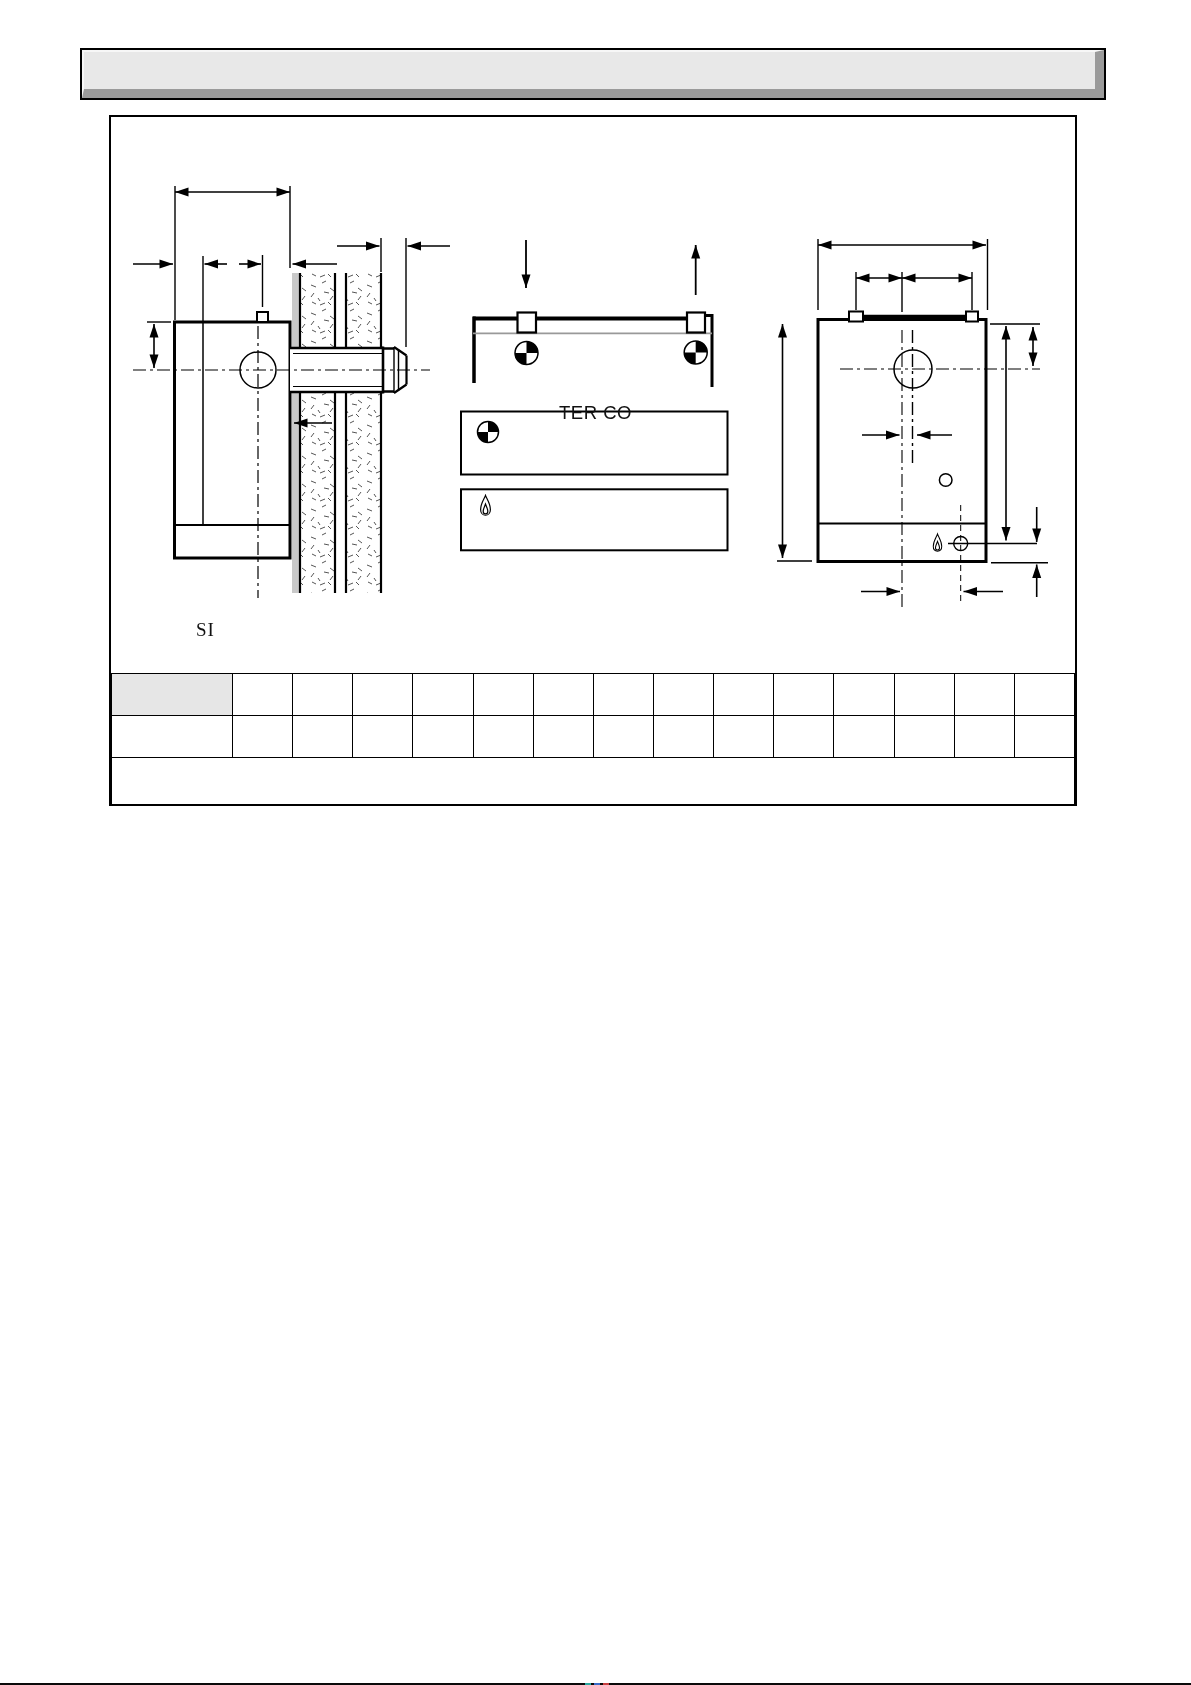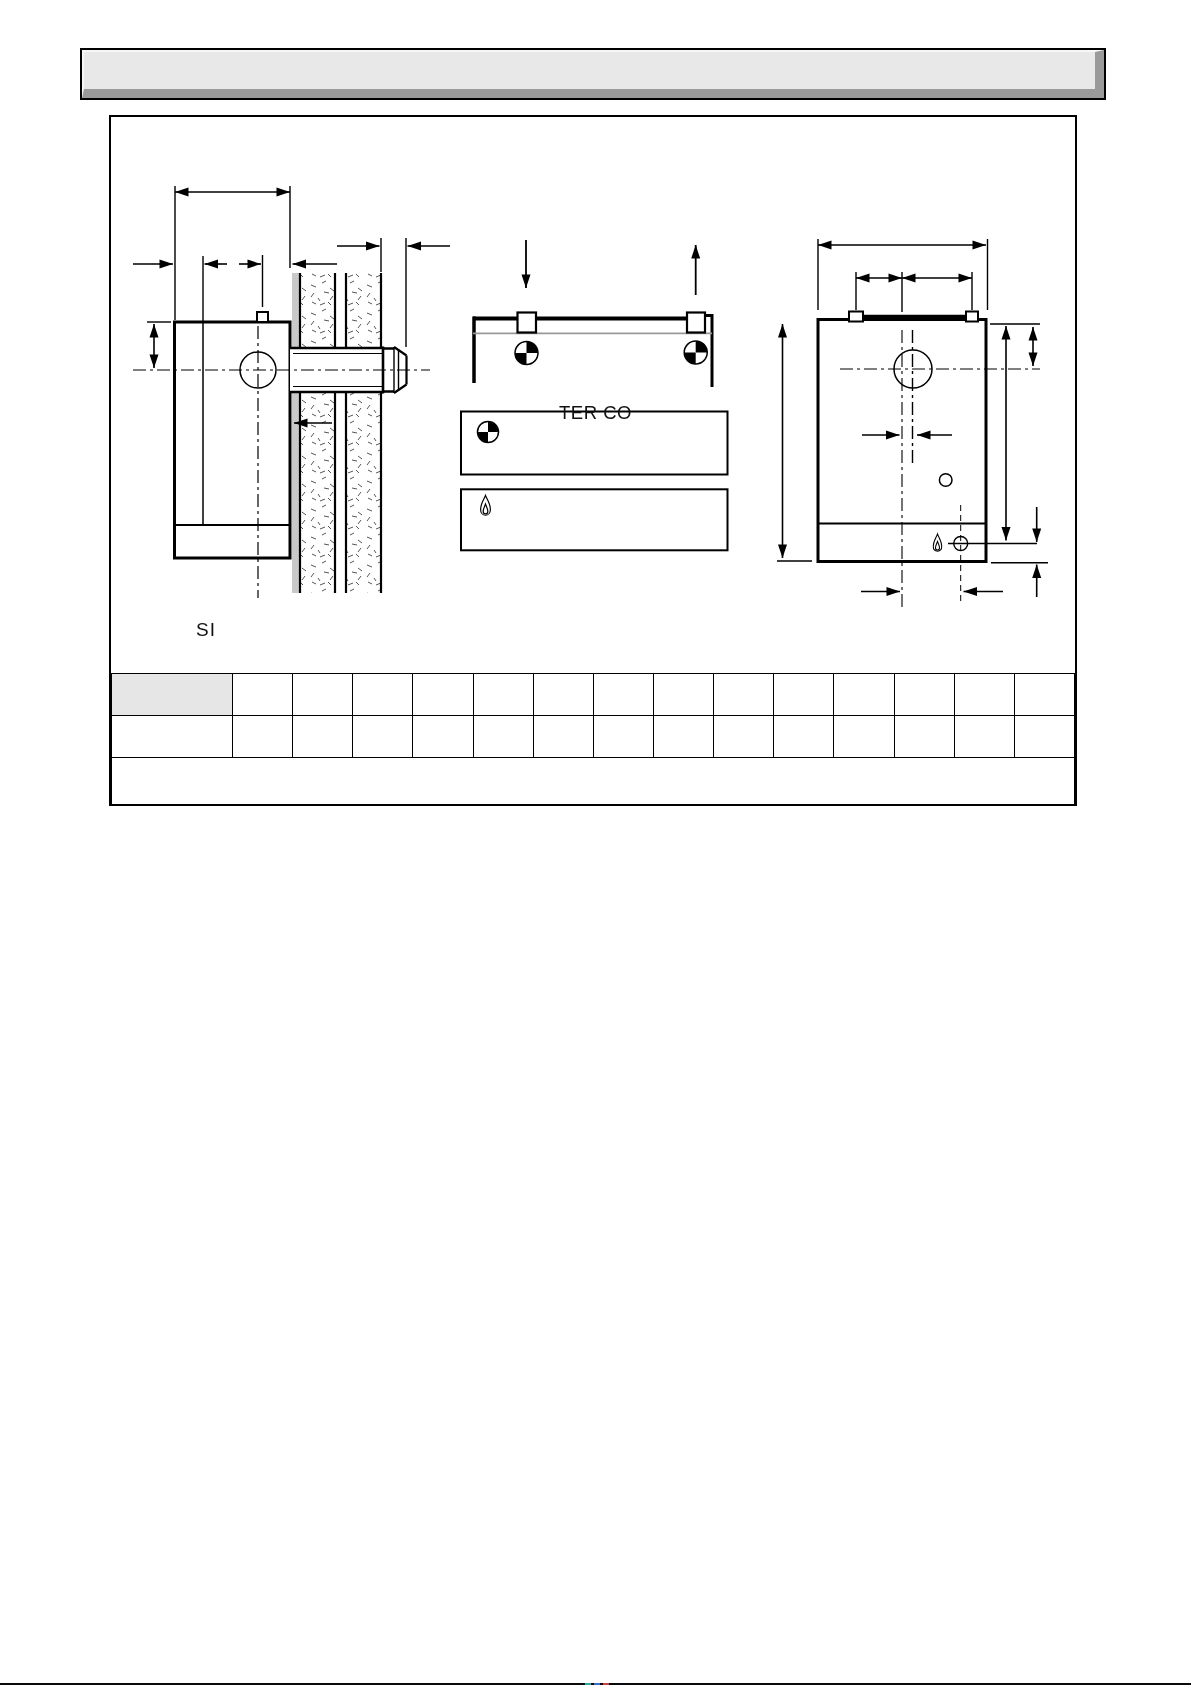--- a/index.html
+++ b/index.html
@@ -15,21 +15,21 @@
   .banner .banner-text{position:absolute;left:14px;top:12px;font-size:20px;font-weight:bold;}
 
   
   .frame{position:absolute;left:109px;top:115px;width:968px;height:691px;
          border:2.5px solid #000;background:#fff;box-sizing:border-box;}
 
   
   svg.drawing{position:absolute;left:0;top:0;width:1191px;height:1685px;pointer-events:none;}
 
   .lbl{position:absolute;line-height:1;white-space:pre;}
-  .lbl-si{left:196px;top:620px;font-size:19px;letter-spacing:1px;}
+  .lbl-si{left:196px;top:620px;font-size:19px;letter-spacing:1px;font-family:Liberation Serif, serif;}
   .lbl-terco{left:539px;top:404px;font-size:18.5px;letter-spacing:.5px;margin-left:20px;}
 
   
   table.dims{position:absolute;left:111px;top:673px;width:964px;height:133px;
              border-collapse:collapse;table-layout:fixed;}
   table.dims td{border:1.5px solid #000;padding:0;font-size:13px;text-align:center;}
   table.dims tr:nth-child(1){height:42px;}
   table.dims tr:nth-child(2){height:42px;}
   table.dims td.shade{background:#e6e6e6;}
   table.dims col.c0{width:121px;}

